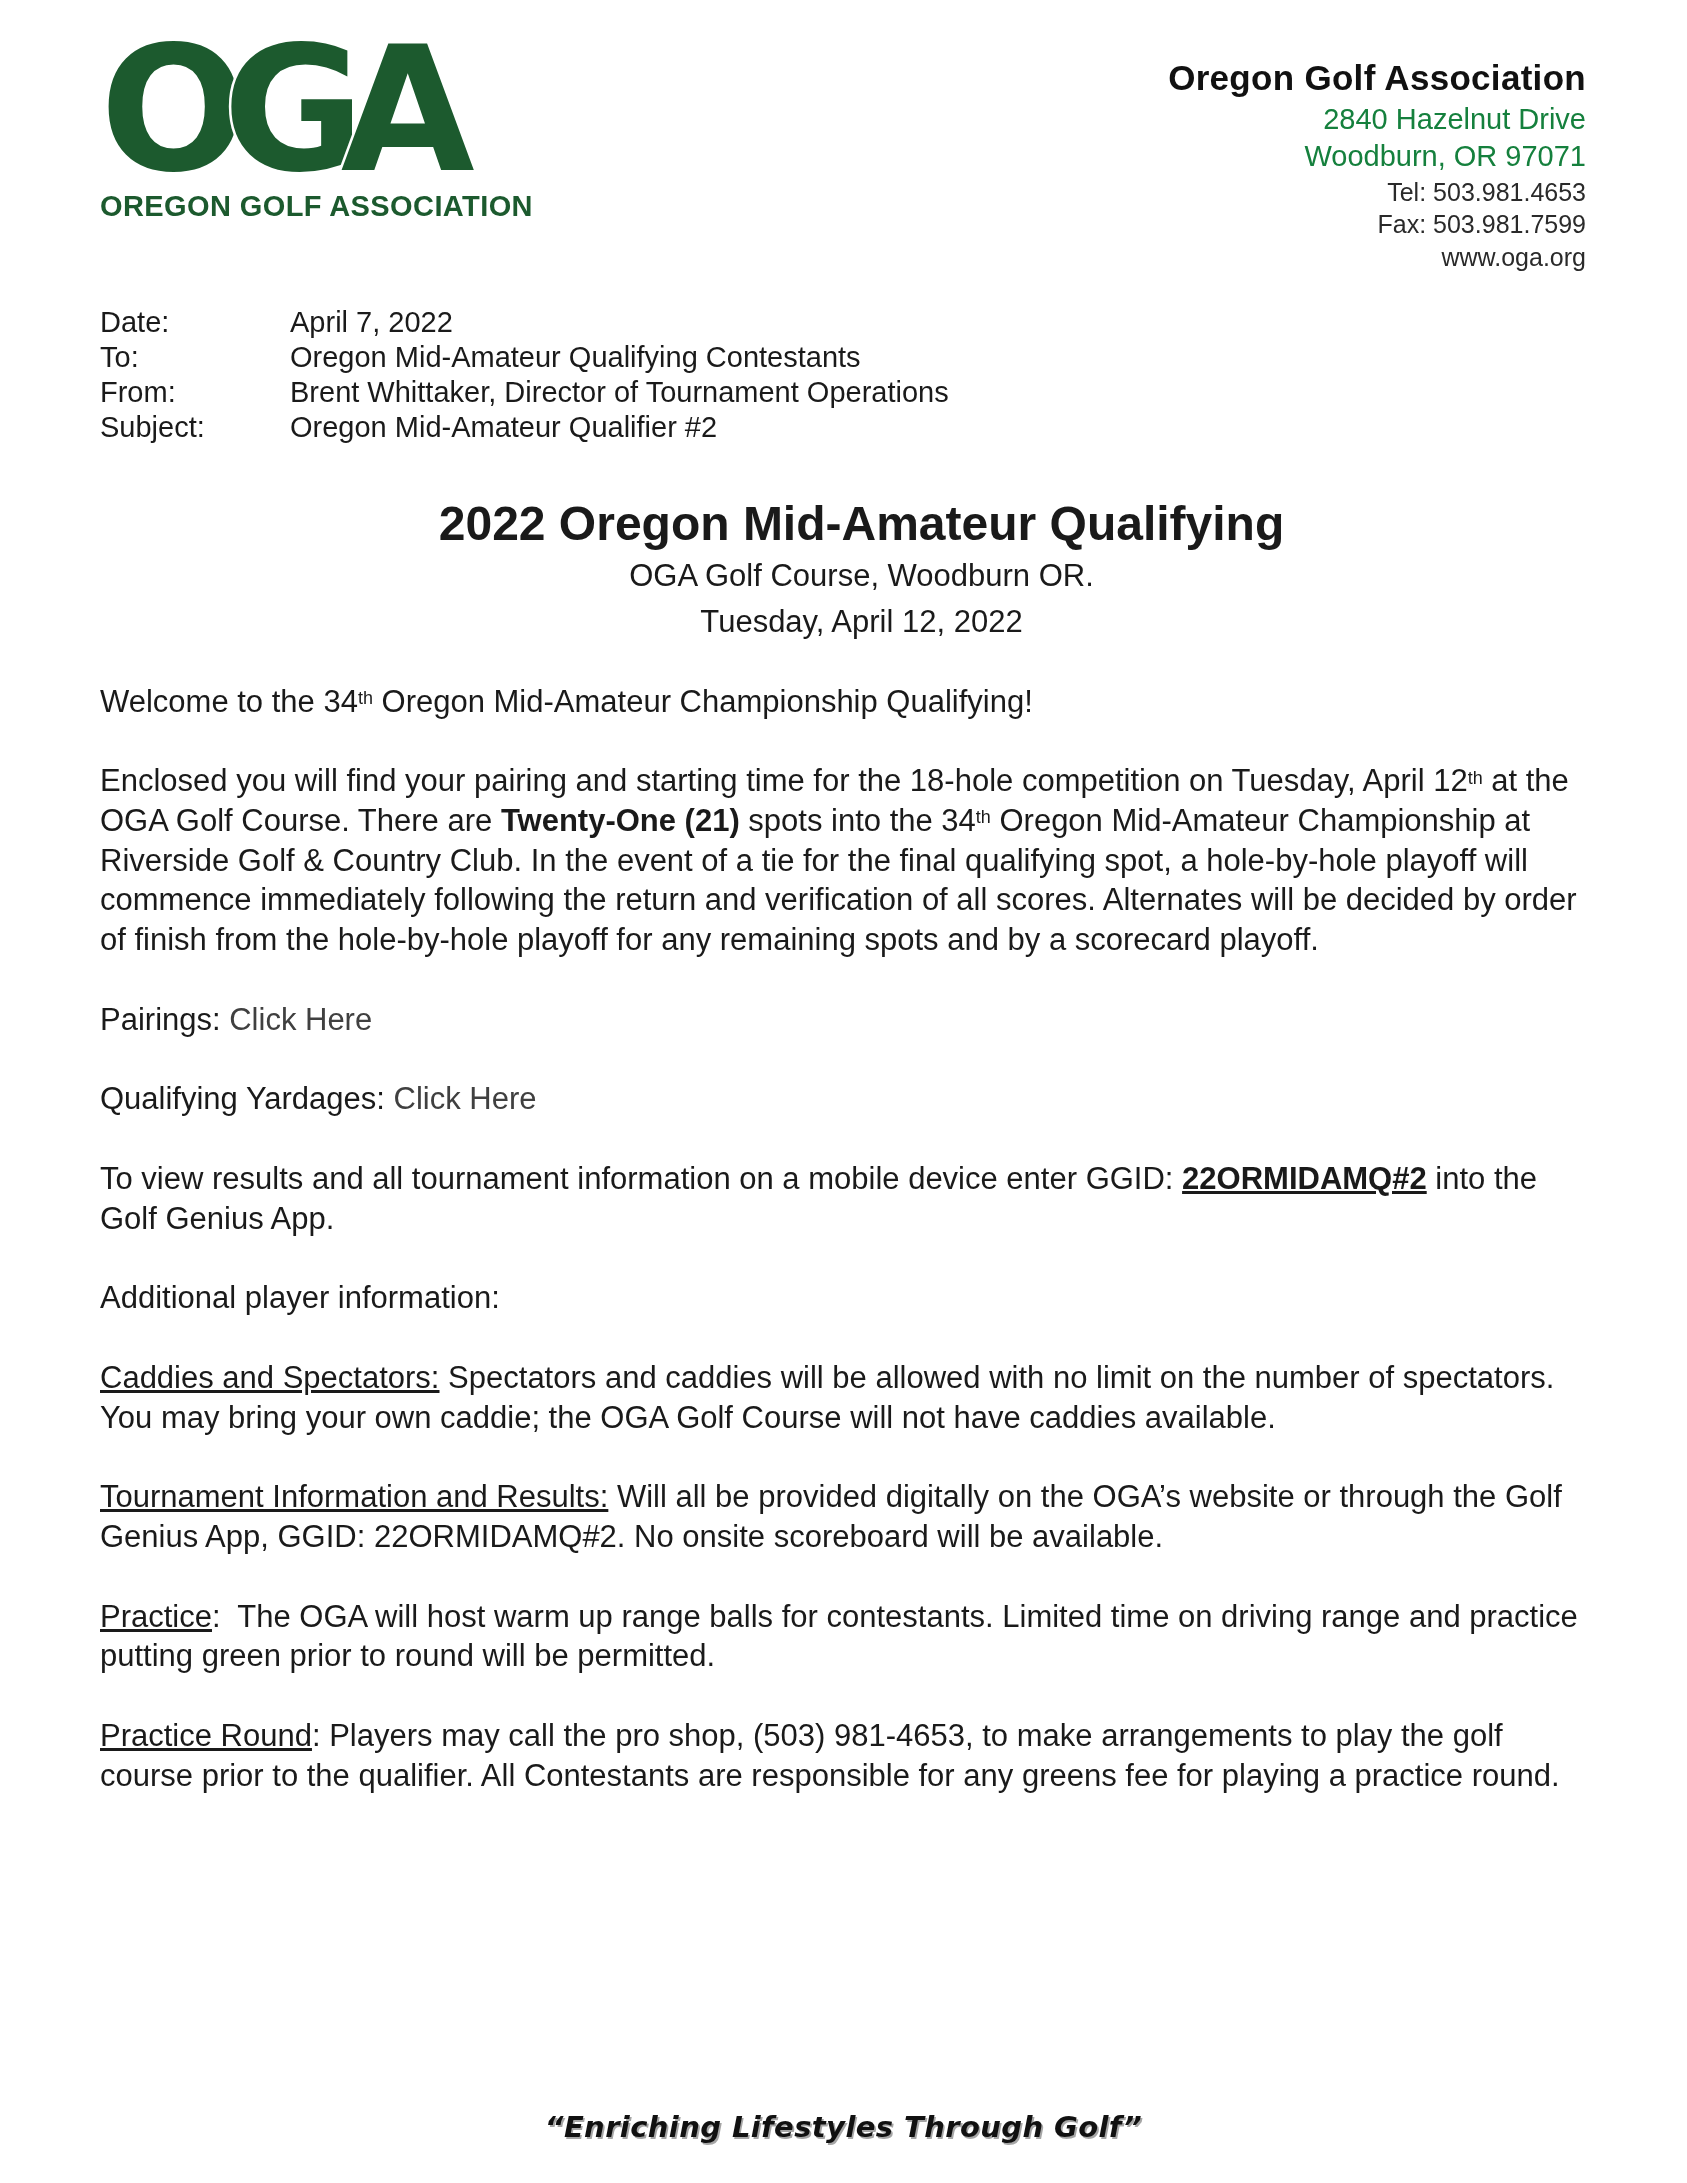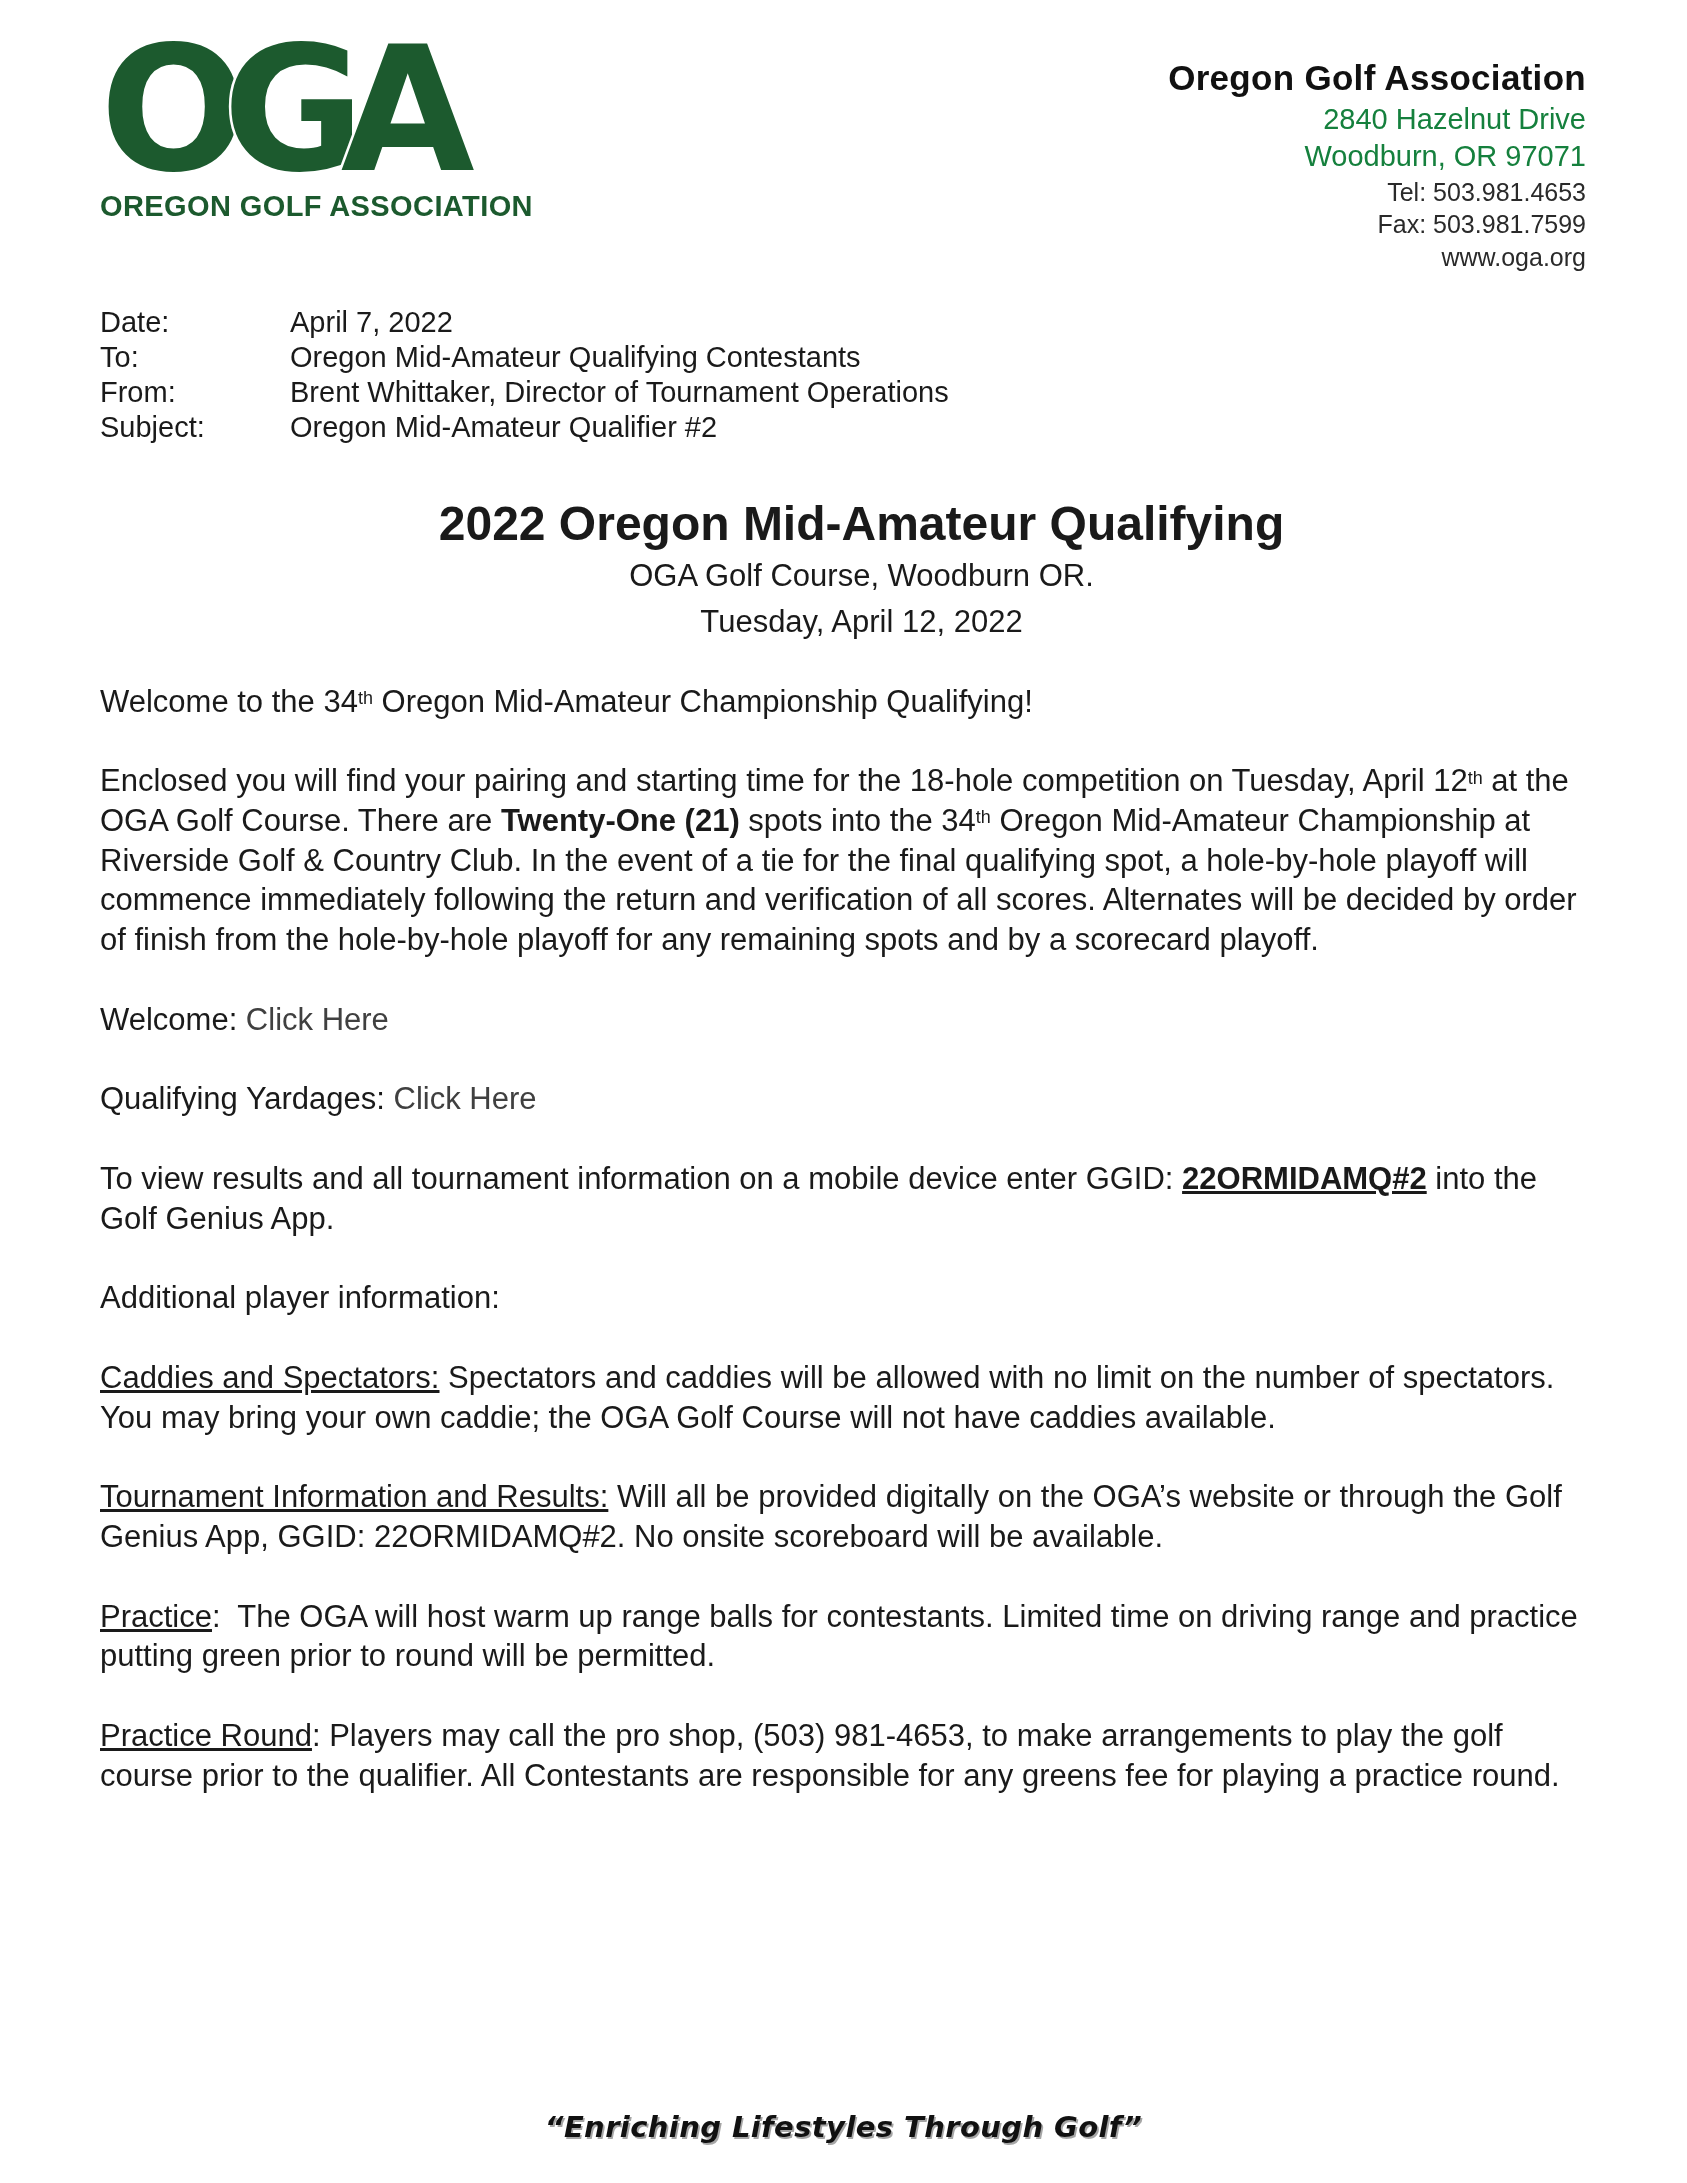--- a/index.html
+++ b/index.html
@@ -129,21 +129,21 @@
     <div class="title-sub">OGA Golf Course, Woodburn OR.</div>
     <div class="title-sub">Tuesday, April 12, 2022</div>
   </div>
 
   <div class="content">
 
     <p class="para"><span>Welcome to the 34</span><span class="sup">th</span><span> Oregon Mid-Amateur Championship Qualifying!</span></p>
 
     <p class="para"><span>Enclosed you will find your pairing and starting time for the 18-hole competition on Tuesday, April 12</span><span class="sup">th</span><span> at the OGA Golf Course. There are </span><span class="b">Twenty-One (21)</span><span> spots into the 34</span><span class="sup">th</span><span> Oregon Mid-Amateur Championship at Riverside Golf &amp; Country Club. In the event of a tie for the final qualifying spot, a hole-by-hole playoff will commence immediately following the return and verification of all scores. Alternates will be decided by order of finish from the hole-by-hole playoff for any remaining spots and by a scorecard playoff.</span></p>
 
-    <p class="para"><span>Welcome:</span><a class="link"> Click Here</a></p>
+    <p class="para"><span>Pairings:</span><a class="link"> Click Here</a></p>
 
     <p class="para"><span>Qualifying Yardages: </span><a class="link">Click Here</a></p>
 
     <p class="para"><span>To view results and all tournament information on a mobile device enter GGID: </span><span class="ggid">22ORMIDAMQ#2</span><span> into the Golf Genius App.</span></p>
 
     <p class="para">Additional player information:</p>
 
     <p class="para"><span class="u">Caddies and Spectators:</span><span> Spectators and caddies will be allowed with no limit on the number of spectators. You may bring your own caddie; the OGA Golf Course will not have caddies available.</span></p>
 
     <p class="para"><span class="u">Tournament Information and Results:</span><span> Will all be provided digitally on the OGA’s website or through the Golf Genius App, GGID: 22ORMIDAMQ#2. No onsite scoreboard will be available.</span></p>

